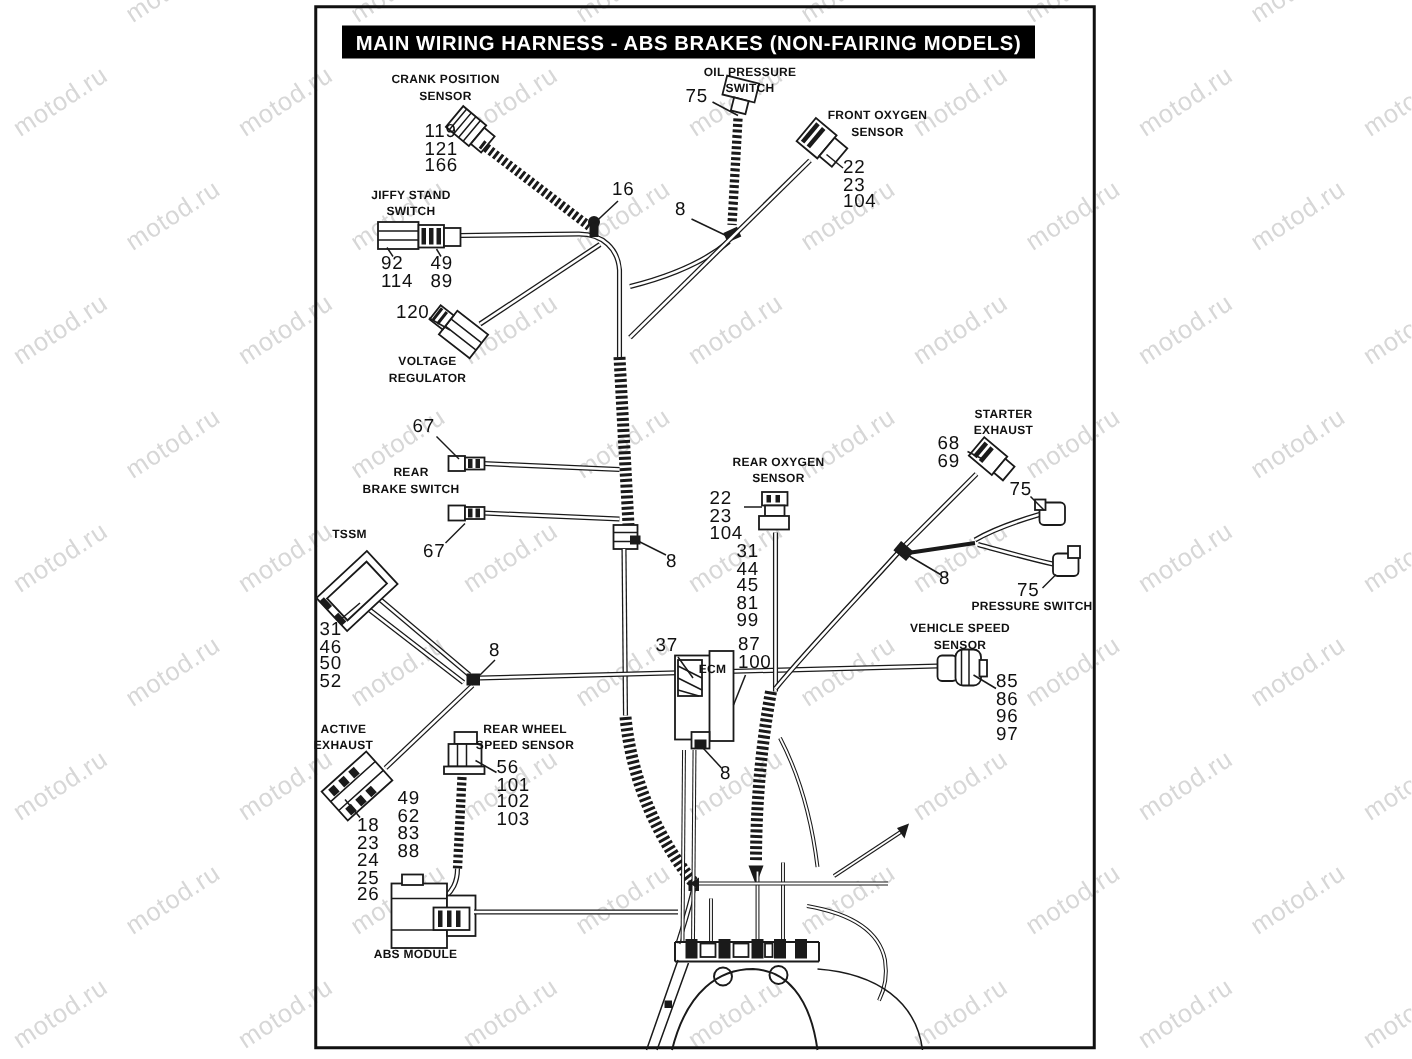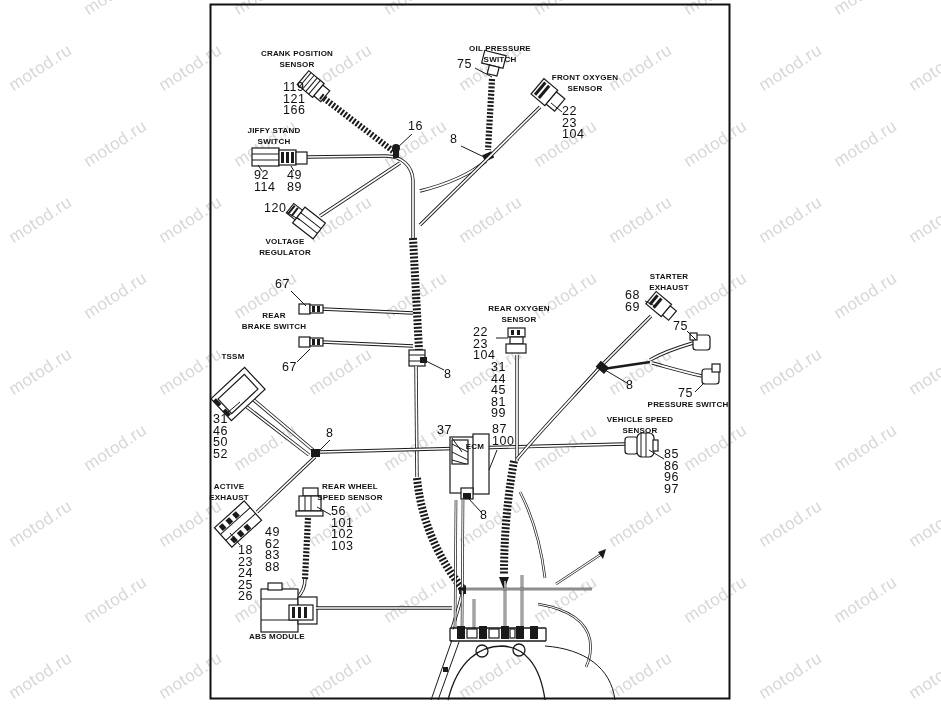--- a/index.html
+++ b/index.html
@@ -362,20 +362,21 @@
       <path class="t" d="M497,450 L489,470"></path>
       <path class="t" d="M481,512 L469,499"></path>
       <path class="t" d="M645,301 L655,306"></path>
       <path class="t" d="M687,331 L696,340"></path>
       <path class="t" d="M627,383 L605,370"></path>
       <path class="t" d="M695,392 L704,383"></path>
       <path class="t" d="M664,459 L649,450"></path>
     </g>
   </svg>
 
+  <div class="titlebar">MAIN WIRING HARNESS - ABS BRAKES (NON-FAIRING MODELS)</div>
 
   <div class="clabel" style="left:297px;top:59px">CRANK POSITION
 SENSOR</div>
   <div class="clabel" style="left:500px;top:54px">OIL PRESSURE
 SWITCH</div>
   <div class="clabel" style="left:585px;top:83px">FRONT OXYGEN
 SENSOR</div>
   <div class="clabel" style="left:274px;top:136px">JIFFY STAND
 SWITCH</div>
   <div class="clabel" style="left:285px;top:247px">VOLTAGE

